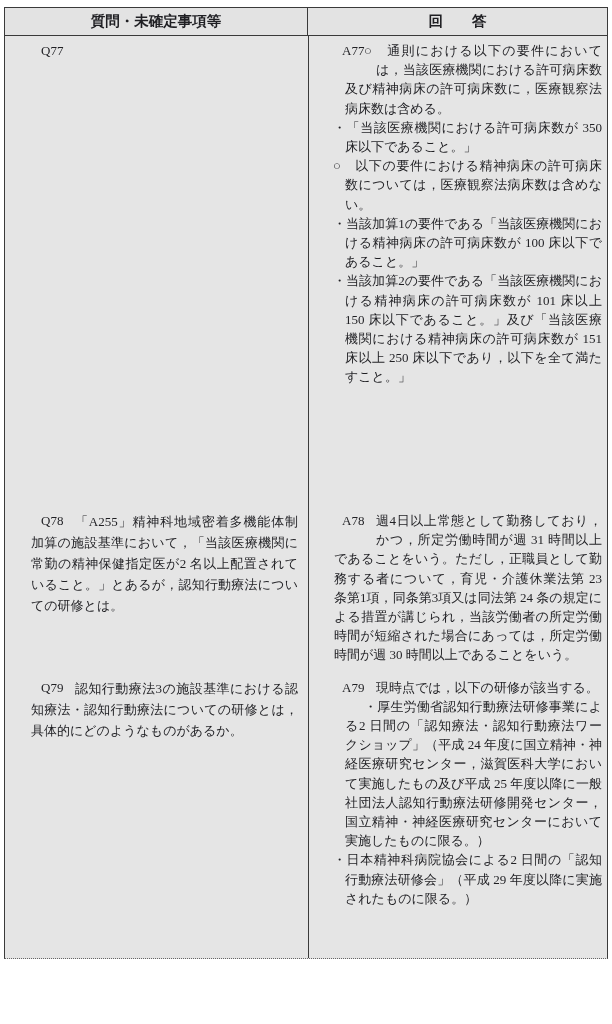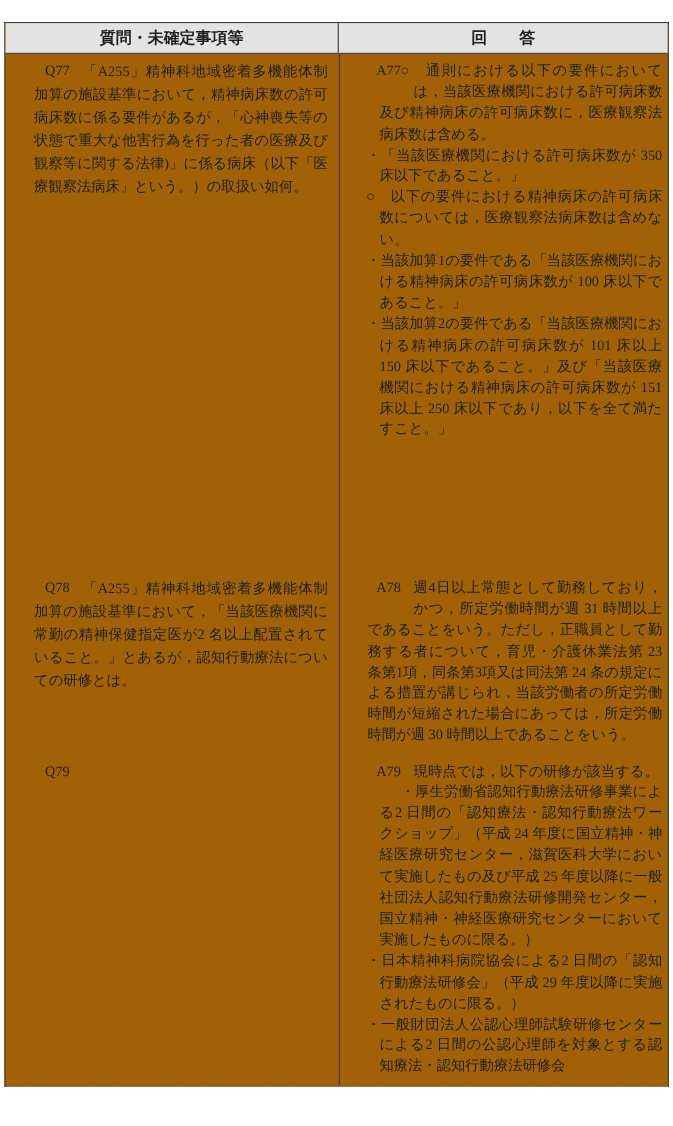--- a/index.html
+++ b/index.html
@@ -9,24 +9,24 @@
   }
   *{ box-sizing:border-box; margin:0; padding:0; }
   html,body{ width:612px; height:1024px; background:#ffffff; overflow:hidden; }
   body{
     font-family:"Liberation Serif","DejaVu Serif",serif;
     color:var(--text);
     font-size:13px;
   }
   .page{ position:relative; width:612px; height:1024px; }
   .doc-table{
-    position:absolute; left:4px; top:20px; right:4px;
+    position:absolute; left:4px; top:7px; right:4px;
     border:1.5px solid var(--border);
     border-bottom:1.5px dotted #666;
-    background:#a16207;
+    background:#e5e5e5;
   }
   
   .thead{
     display:flex;
     background:var(--headerbg);
     border-bottom:1.5px solid var(--border);
     height:28px;
     font-family:"Liberation Sans","DejaVu Sans",sans-serif;
     font-weight:bold;
     font-size:14.5px;
@@ -70,21 +70,20 @@
     <div class="thead">
       <div class="th th-q">質問・未確定事項等</div>
       <div class="th th-a">回　　答</div>
     </div>
 
     <div class="sec">
 
       <div class="row row-1">
         <div class="qcell">
           <span class="lbl">Q77</span>
-          <p class="q-text">「A255」精神科地域密着多機能体制加算の施設基準において，精神病床数の許可病床数に係る要件があるが，「心神喪失等の状態で重大な他害行為を行った者の医療及び観察等に関する法律)」に係る病床（以下「医療観察法病床」という。）の取扱い如何。</p>
         </div>
         <div class="acell">
           <span class="lbl">A77</span>
           <div class="a-body">
             <p class="a-item">○　通則における以下の要件においては，当該医療機関における許可病床数及び精神病床の許可病床数に，医療観察法病床数は含める。</p>
             <p class="a-item">・「当該医療機関における許可病床数が 350 床以下であること。」</p>
             <p class="a-item">○　以下の要件における精神病床の許可病床数については，医療観察法病床数は含めない。</p>
             <p class="a-item">・当該加算1の要件である「当該医療機関における精神病床の許可病床数が 100 床以下であること。」</p>
             <p class="a-item">・当該加算2の要件である「当該医療機関における精神病床の許可病床数が 101 床以上 150 床以下であること。」及び「当該医療機関における精神病床の許可病床数が 151 床以上 250 床以下であり，以下を全て満たすこと。」</p>
           </div>
@@ -105,28 +104,28 @@
       </div>
 
     </div>
 
 
     <div class="sec">
 
       <div class="row row-3">
         <div class="qcell">
           <span class="lbl">Q79</span>
+          <p class="q-text">認知行動療法3の施設基準における認知療法・認知行動療法についての研修とは，具体的にどのようなものがあるか。</p>
         </div>
         <div class="acell">
           <span class="lbl">A79</span>
           <div class="a-body">
             <p class="a-plain">現時点では，以下の研修が該当する。</p>
             <p class="a-item">・厚生労働省認知行動療法研修事業による2 日間の「認知療法・認知行動療法ワークショップ」（平成 24 年度に国立精神・神経医療研究センター，滋賀医科大学において実施したもの及び平成 25 年度以降に一般社団法人認知行動療法研修開発センター，国立精神・神経医療研究センターにおいて実施したものに限る。）</p>
             <p class="a-item">・日本精神科病院協会による2 日間の「認知行動療法研修会」（平成 29 年度以降に実施されたものに限る。）</p>
-            <p class="a-item">・一般財団法人公認心理師試験研修センターによる2 日間の公認心理師を対象とする認知療法・認知行動療法研修会</p>
           </div>
         </div>
       </div>
 
     </div>
 
   </div>
 </div>
 
 </body></html>

